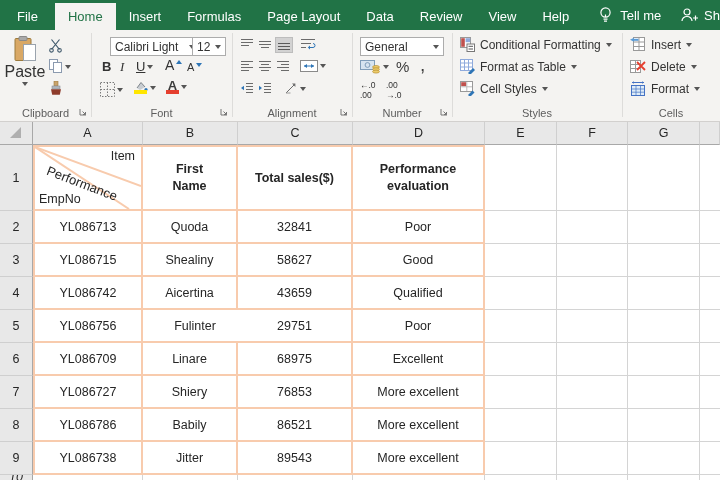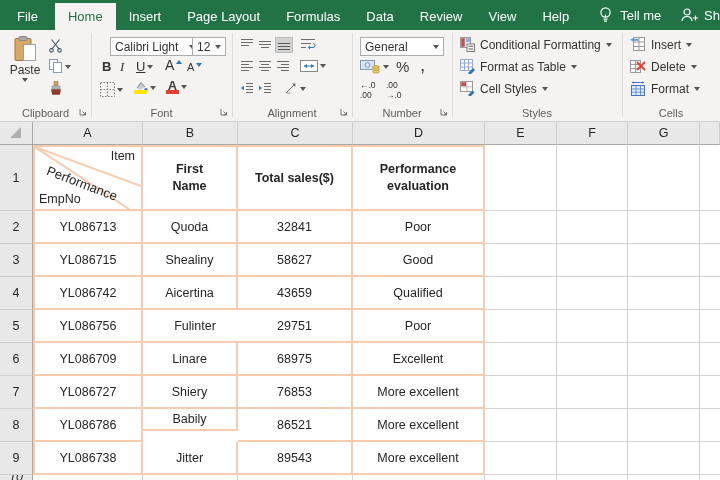--- a/index.html
+++ b/index.html
@@ -23,21 +23,21 @@
   .glabel{position:absolute;bottom:2px;left:0;right:0;text-align:center;font-size:11px;color:#5D5D5D;}
   .launcher{position:absolute;right:3px;bottom:4px;width:10px;height:10px;}
   .dd{display:inline-block;width:0;height:0;border-left:3px solid transparent;
       border-right:3px solid transparent;border-top:4px solid #555;vertical-align:middle;}
   .combo{position:absolute;height:19px;background:#fff;border:1px solid #ACACAC;
          display:flex;align-items:center;justify-content:space-between;
          padding:0 4px;font-size:12px;color:#333;box-sizing:border-box;}
   .rbtn{position:absolute;display:flex;align-items:center;gap:2px;cursor:default;}
   .sel{background:#D2D2D2;outline:1px solid #BDBDBD;}
   .bigbtn{position:absolute;left:7px;top:6px;width:36px;height:62px;display:flex;flex-direction:column;
-          align-items:center;justify-content:flex-start;gap:1px;font-size:12px;color:#333;}
+          align-items:center;justify-content:flex-start;gap:1px;font-size:16px;color:#333;}
   .ltr{font-size:13px;line-height:13px;}
   .b{font-weight:bold;}
   .i{font-style:italic;font-family:"Liberation Serif",serif;}
   .u{text-decoration:underline;}
   .mini2{font-size:8.5px;line-height:1.15;white-space:pre-line;color:#333;letter-spacing:0;}
   .menurow{position:absolute;left:8px;display:flex;align-items:center;gap:5px;font-size:12px;color:#333;white-space:nowrap;}
   .cstripe{display:inline-block;width:13px;height:4px;margin-top:-2px;}
 
   
   #grid{position:absolute;left:0;top:122px;width:720px;height:358px;background:#fff;overflow:hidden;}
@@ -65,22 +65,22 @@
 </style>
 </head>
 <body>
 
 <div id="app">
 
   <div id="tabbar">
     <div class="tab file">File</div>
     <div class="tab active">Home</div>
     <div class="tab">Insert</div>
+    <div class="tab">Formulas</div>
     <div class="tab">Page Layout</div>
-    <div class="tab">Formulas</div>
     <div class="tab">Data</div>
     <div class="tab">Review</div>
     <div class="tab">View</div>
     <div class="tab">Help</div>
     <div class="tellme">
       <svg width="15" height="19" viewBox="0 0 15 19">
         <circle cx="7.5" cy="6.5" r="4.6" fill="none" stroke="#fff" stroke-width="1.2"></circle>
         <path d="M7.5 8.5 v2.5 M5.5 13.2 h4 M6 15.2 h3" stroke="#fff" stroke-width="1.2" fill="none"></path>
       </svg>
       <span>Tell me</span>
@@ -536,21 +536,21 @@
       <div class="cell" style="left: 485px; top: 254px; width: 72px; height: 33px;"></div>
       <div class="cell" style="left: 557px; top: 254px; width: 71px; height: 33px;"></div>
       <div class="cell" style="left: 628px; top: 254px; width: 72px; height: 33px;"></div>
       <div class="cell nr" style="left: 700px; top: 254px; width: 20px; height: 33px;"></div>
       <div class="hdr rh" style="left: 0px; top: 287px; width: 33px; height: 33px;">
         <span>8</span>
       </div>
       <div class="cell tbl tl" style="left: 33px; top: 287px; width: 110px; height: 33px;">
         <span>YL086786</span>
       </div>
-      <div class="cell tbl" style="left: 143px; top: 287px; width: 95px; height: 22px;">
+      <div class="cell tbl" style="left: 143px; top: 287px; width: 95px; height: 33px;">
         <span>Babily</span>
       </div>
       <div class="cell tbl" style="left: 238px; top: 287px; width: 115px; height: 33px;">
         <span>86521</span>
       </div>
       <div class="cell tbl" style="left: 353px; top: 287px; width: 132px; height: 33px;">
         <span>More excellent</span>
       </div>
       <div class="cell" style="left: 485px; top: 287px; width: 72px; height: 33px;"></div>
       <div class="cell" style="left: 557px; top: 287px; width: 71px; height: 33px;"></div>

